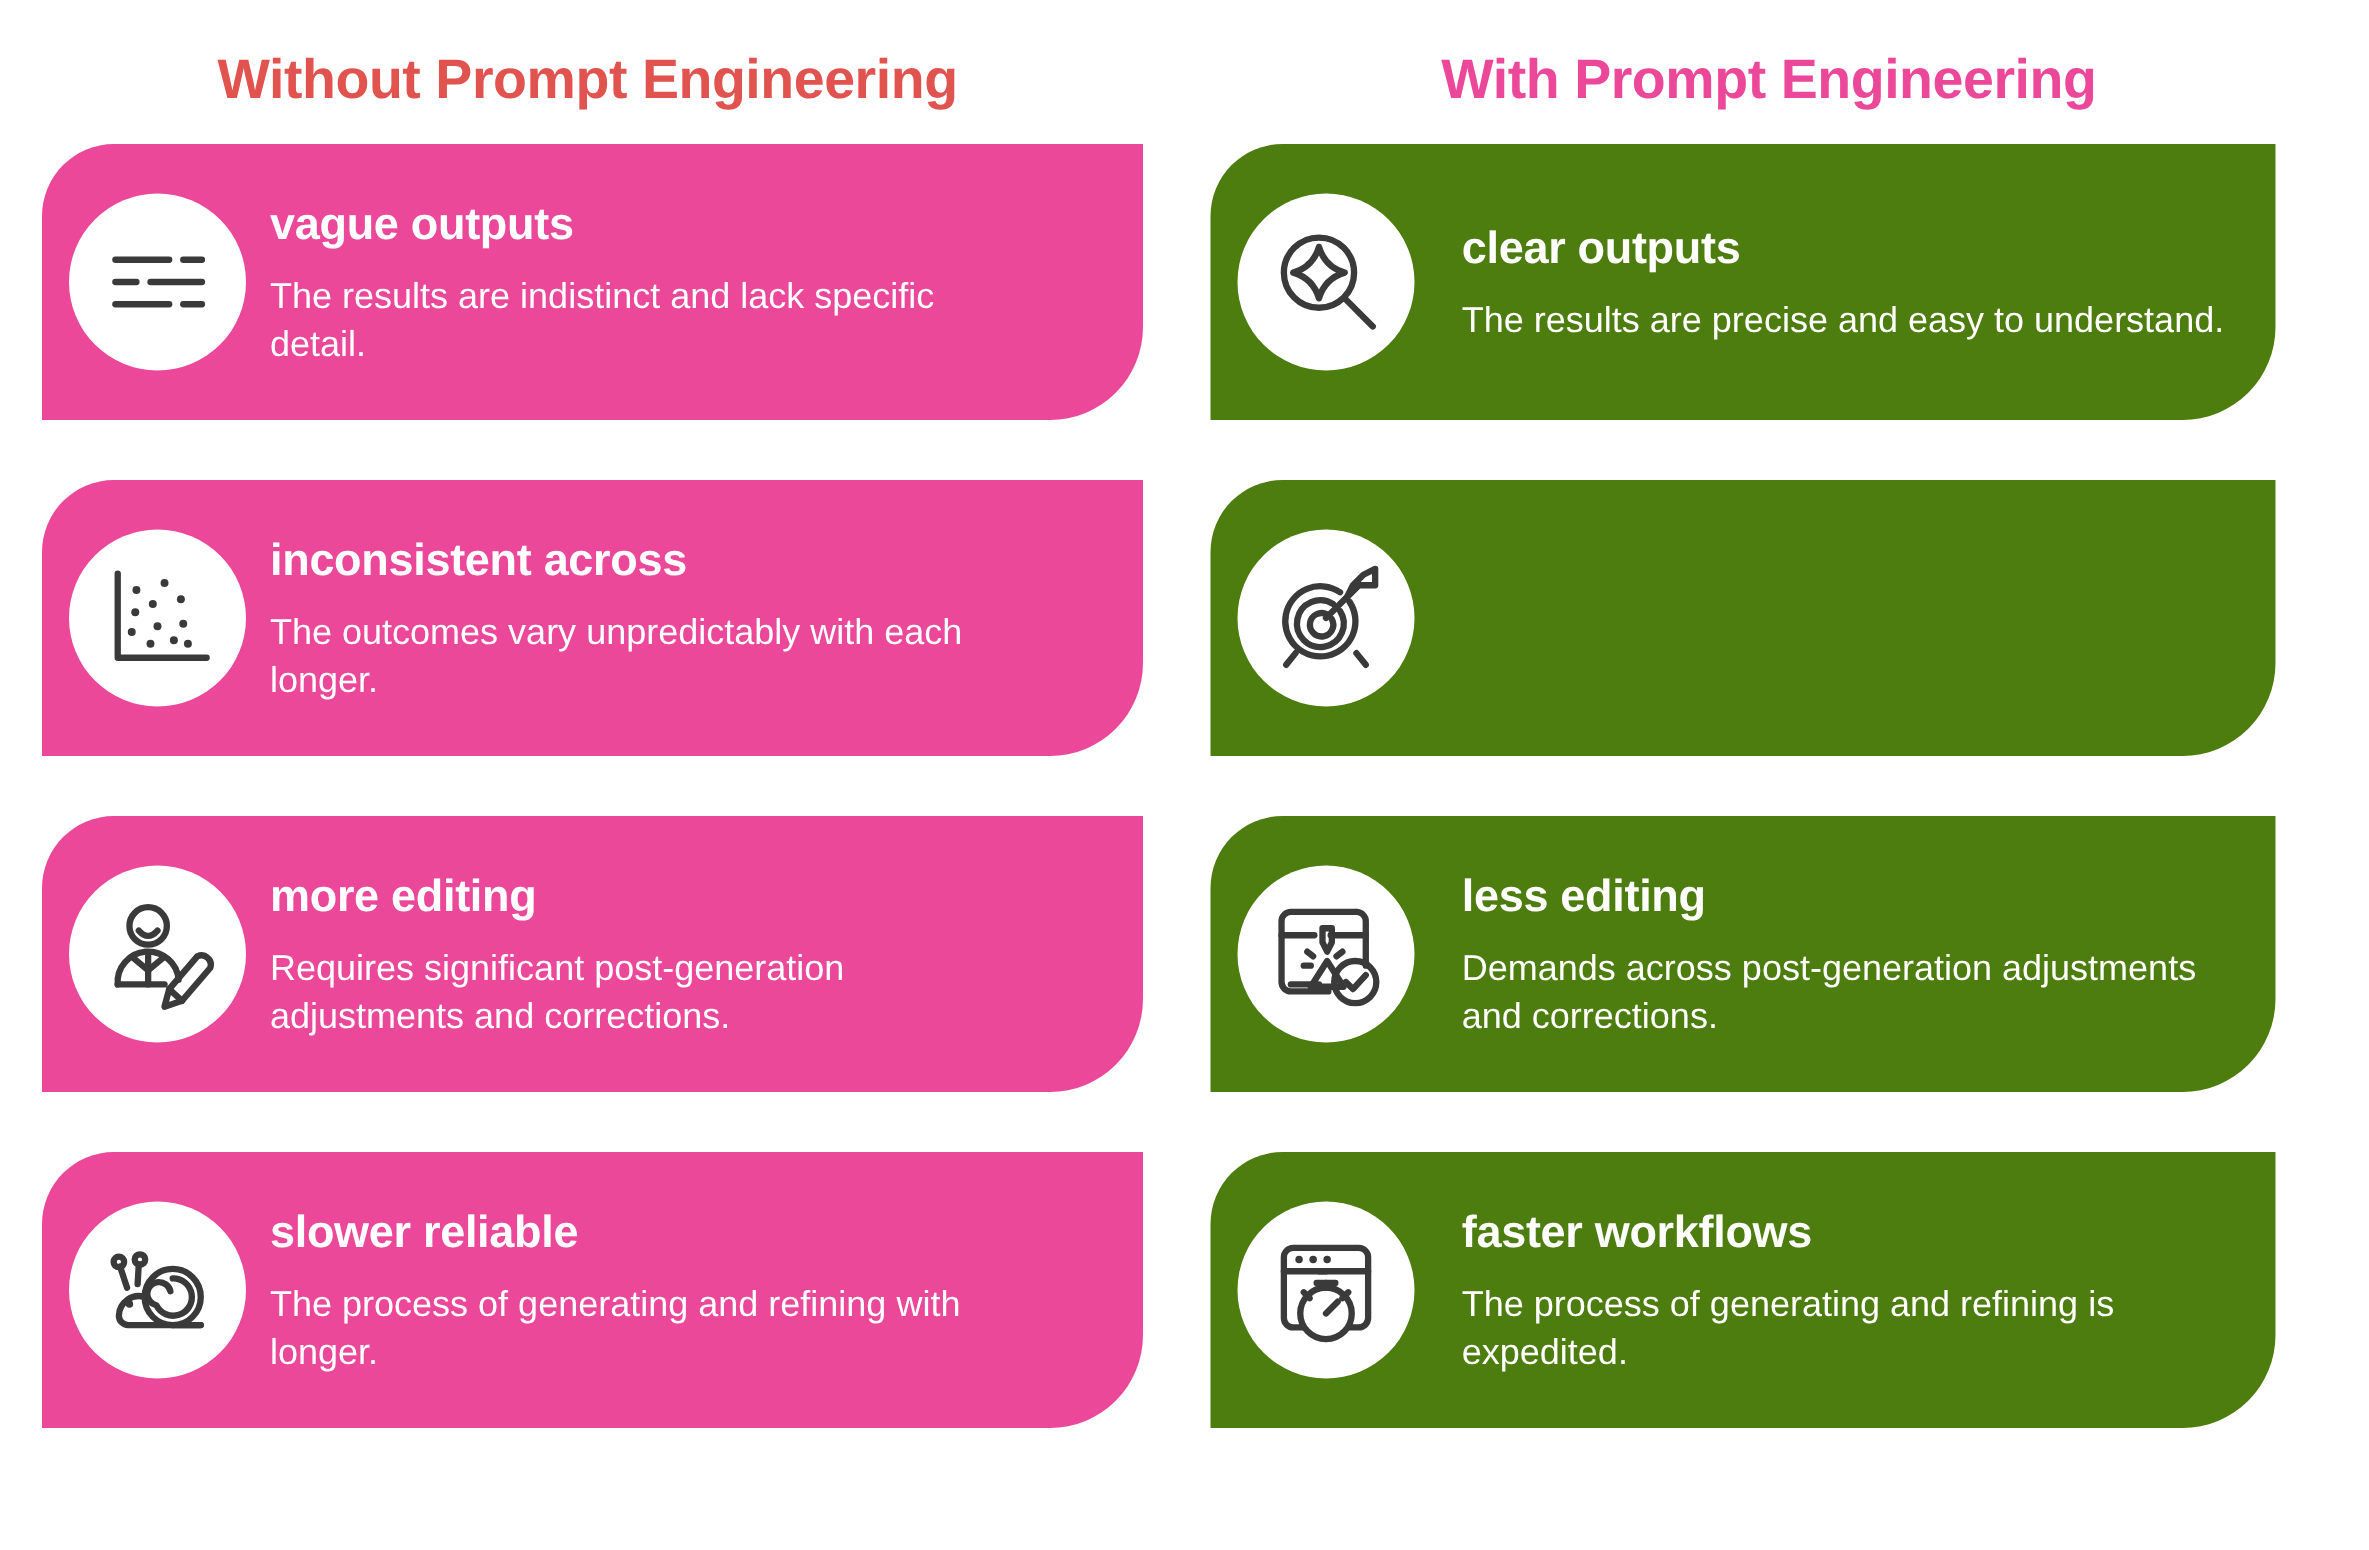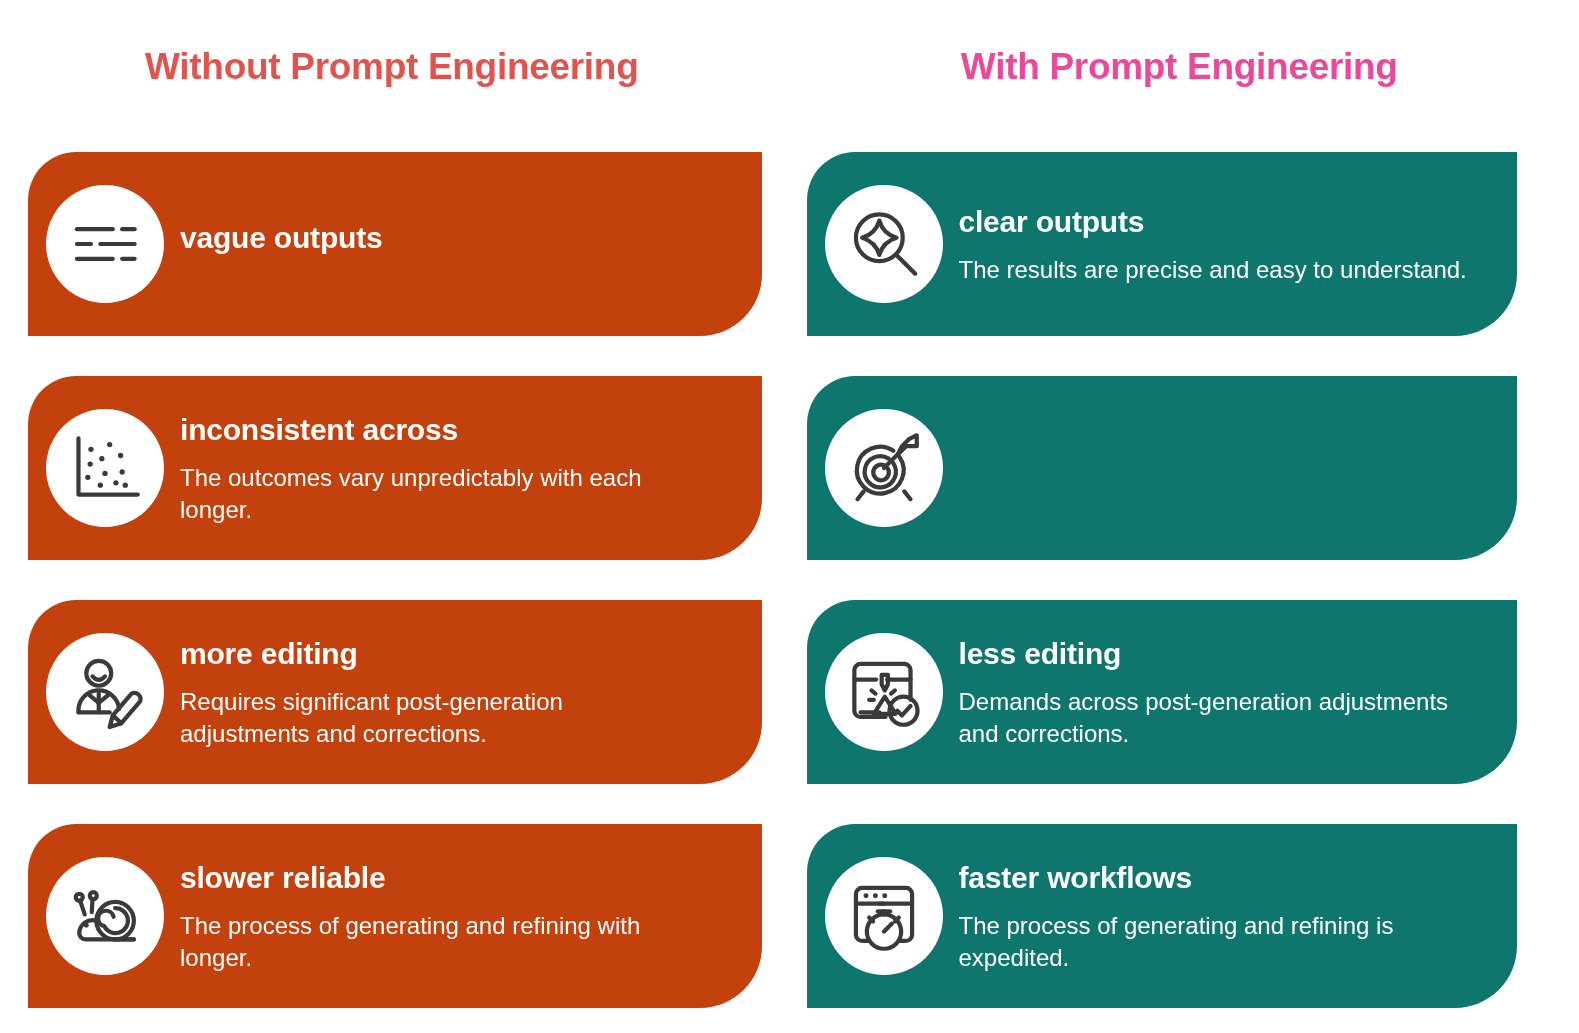--- a/index.html
+++ b/index.html
@@ -31,23 +31,23 @@
     display: flex;
     flex-direction: column;
   }
 
   
   .column-heading {
     font-size: 37px;
     font-weight: bold;
     letter-spacing: -0.3px;
     text-align: center;
-    padding-top: 48px;
+    padding-top: 34px;
     padding-bottom: 0;
-    height: 152px;
+    height: 96px;
     line-height: 1.0;
     white-space: nowrap;
   }
   .column-heading.left  { color: #e1534f; padding-right: 6px; }
   .column-heading.right { color: #ec4899; padding-right: 10px; }
 
   
   .card-list {
     display: flex;
     flex-direction: column;
@@ -57,22 +57,22 @@
   .card-list.right { padding-left: 17px;  padding-right: 62px; }
 
   
   .card {
     position: relative;
     height: 184px;
     border-radius: 48px 0 62px 0;
     display: flex;
     align-items: center;
   }
-  .card.red   { background: #c2410c; }
-  .card.green { background: #0f766e; }
+  .card.red   { background: #ec4899; }
+  .card.green { background: #4d7c0f; gap: 16px; }
 
   .card-icon-wrap {
     flex: 0 0 auto;
     width: 118px;
     height: 118px;
     margin-left: 18px;
     margin-right: 16px;
     border-radius: 50%;
     background: #ffffff;
     display: flex;
@@ -132,20 +132,21 @@
                 <line x1="72" y1="31" x2="88" y2="31"></line>
                 <line x1="14" y1="50" x2="32" y2="50"></line>
                 <line x1="44" y1="50" x2="88" y2="50"></line>
                 <line x1="14" y1="69" x2="60" y2="69"></line>
                 <line x1="72" y1="69" x2="88" y2="69"></line>
               </g>
             </svg>
           </div>
           <div class="card-text">
             <div class="card-title">vague outputs</div>
+            <div class="card-desc">The results are indistinct and lack specific detail.</div>
           </div>
         </div>
 
         <div class="card red">
           <div class="card-icon-wrap">
             <svg viewBox="0 0 100 100" aria-hidden="true">
               <g class="icon-stroke">
                 <polyline points="16,12 16,84 92,84"></polyline>
               </g>
               <g class="icon-fill">

